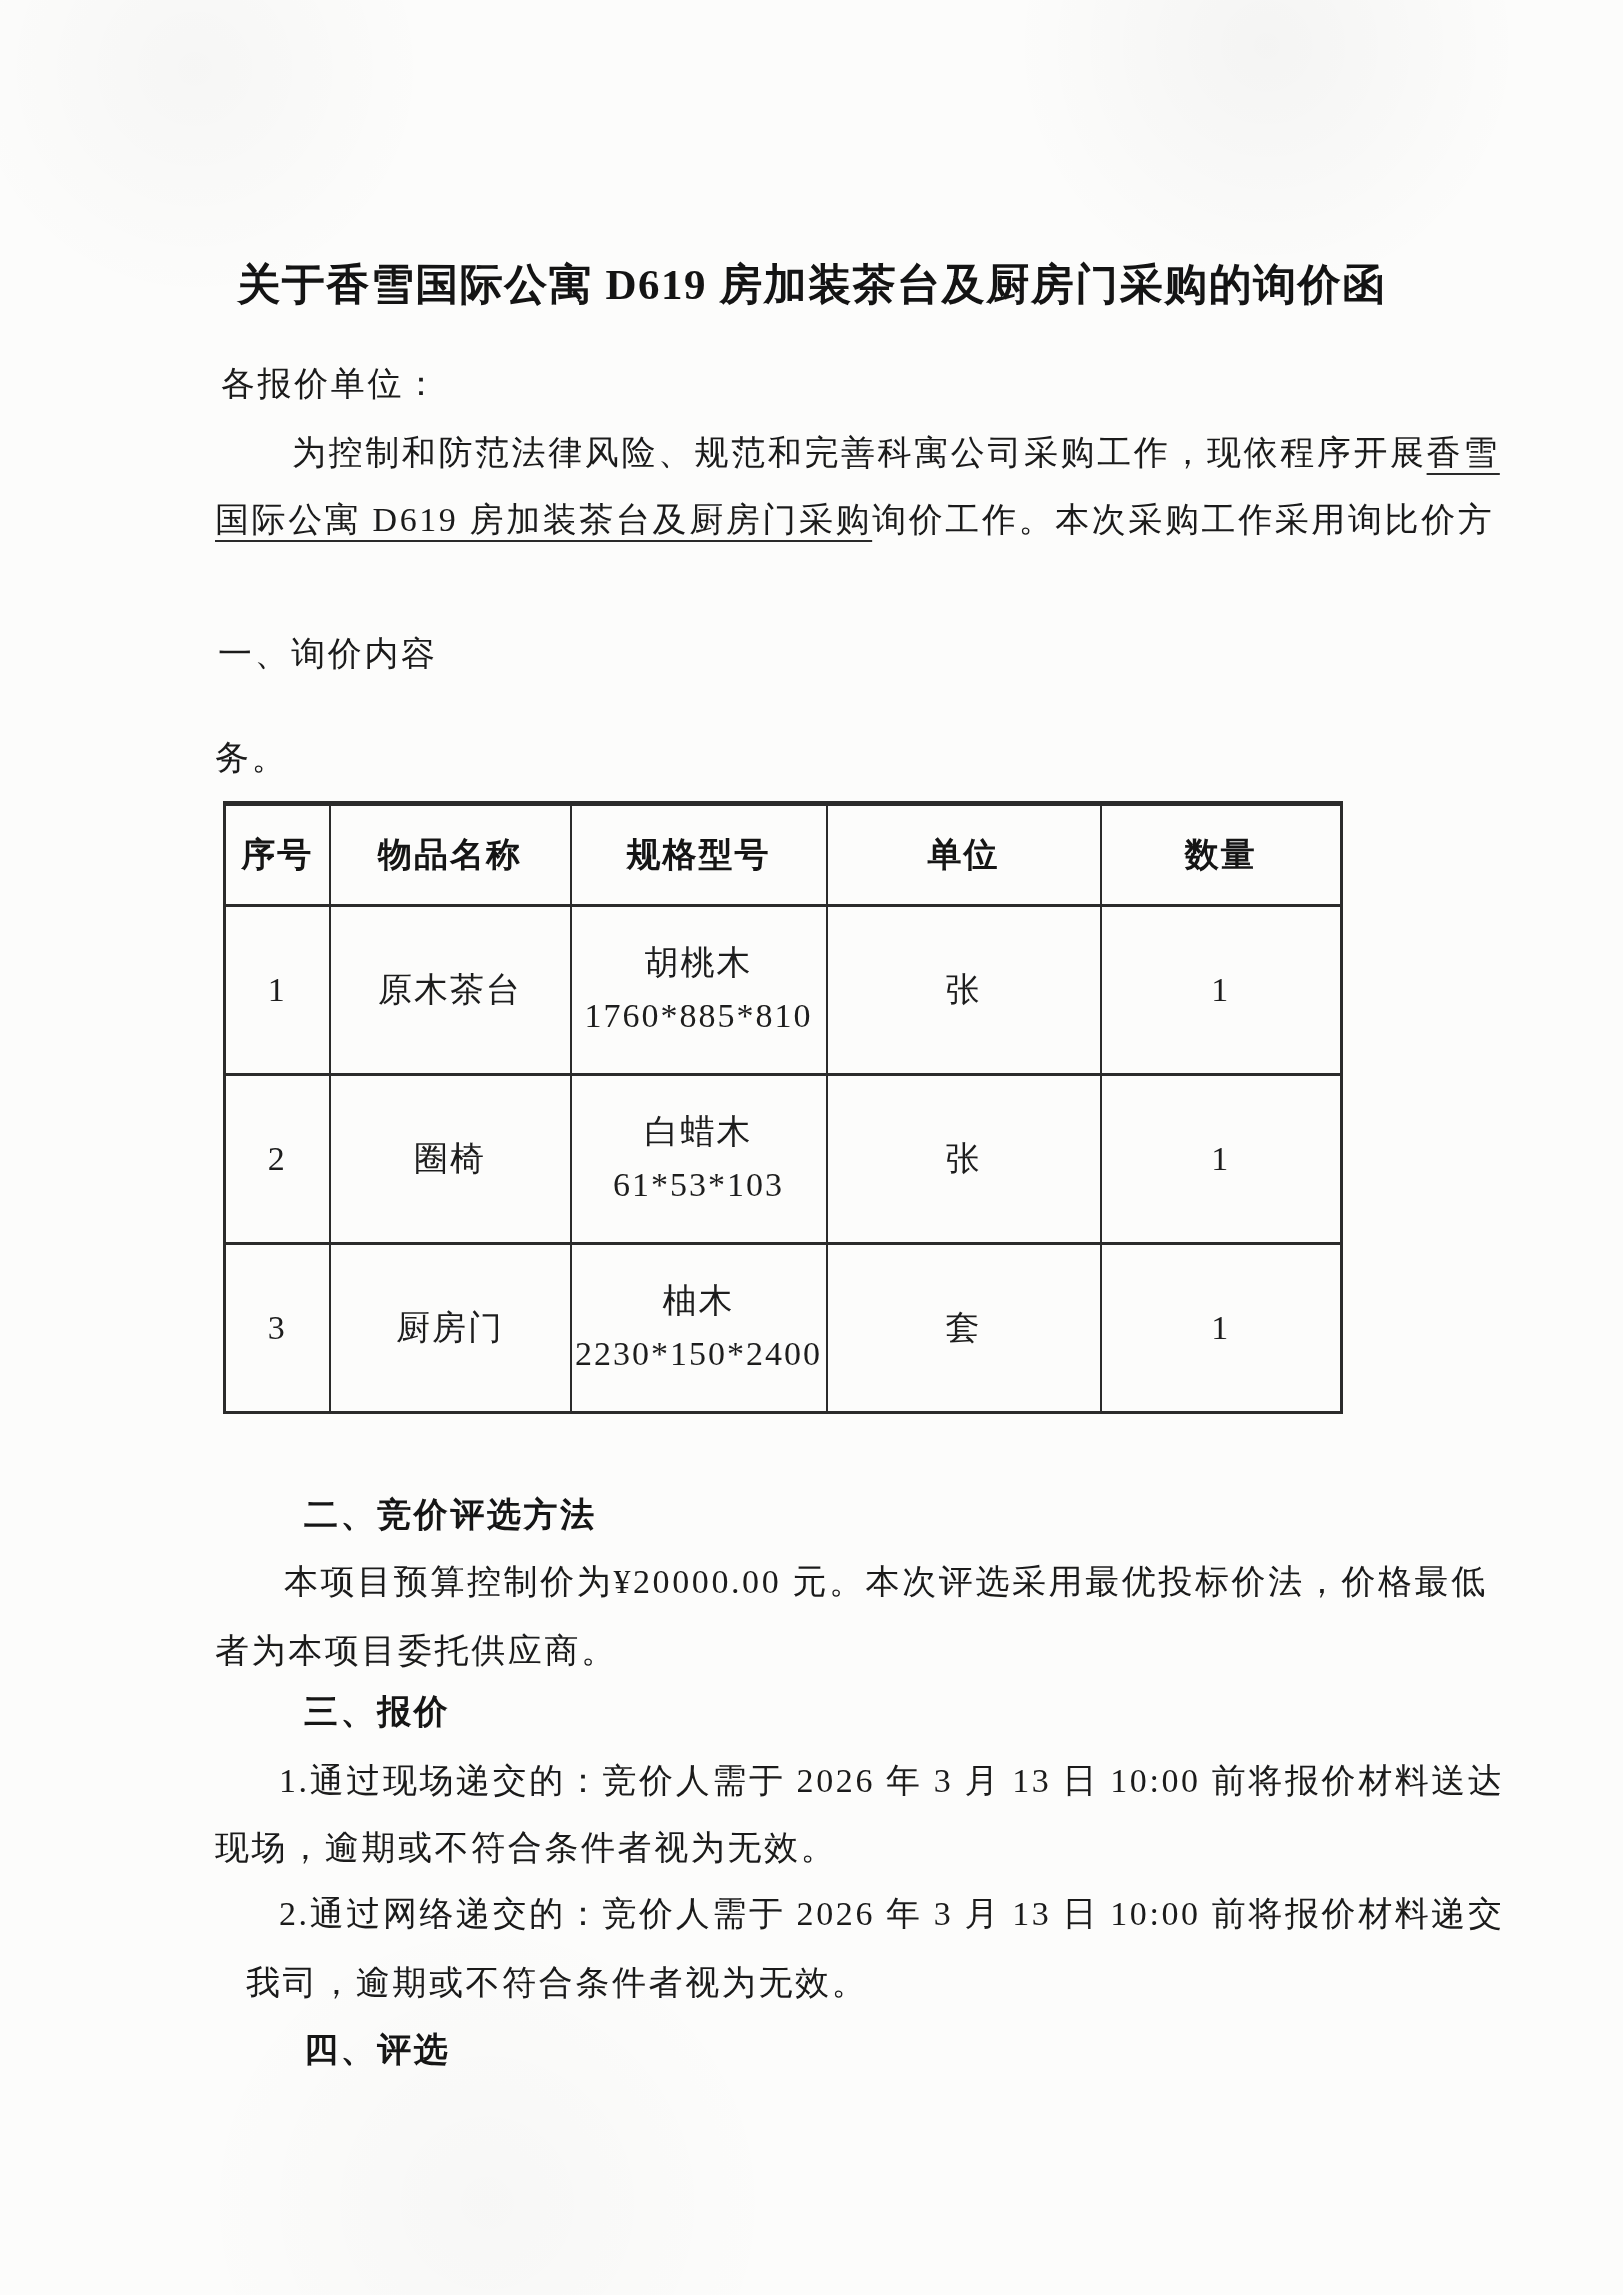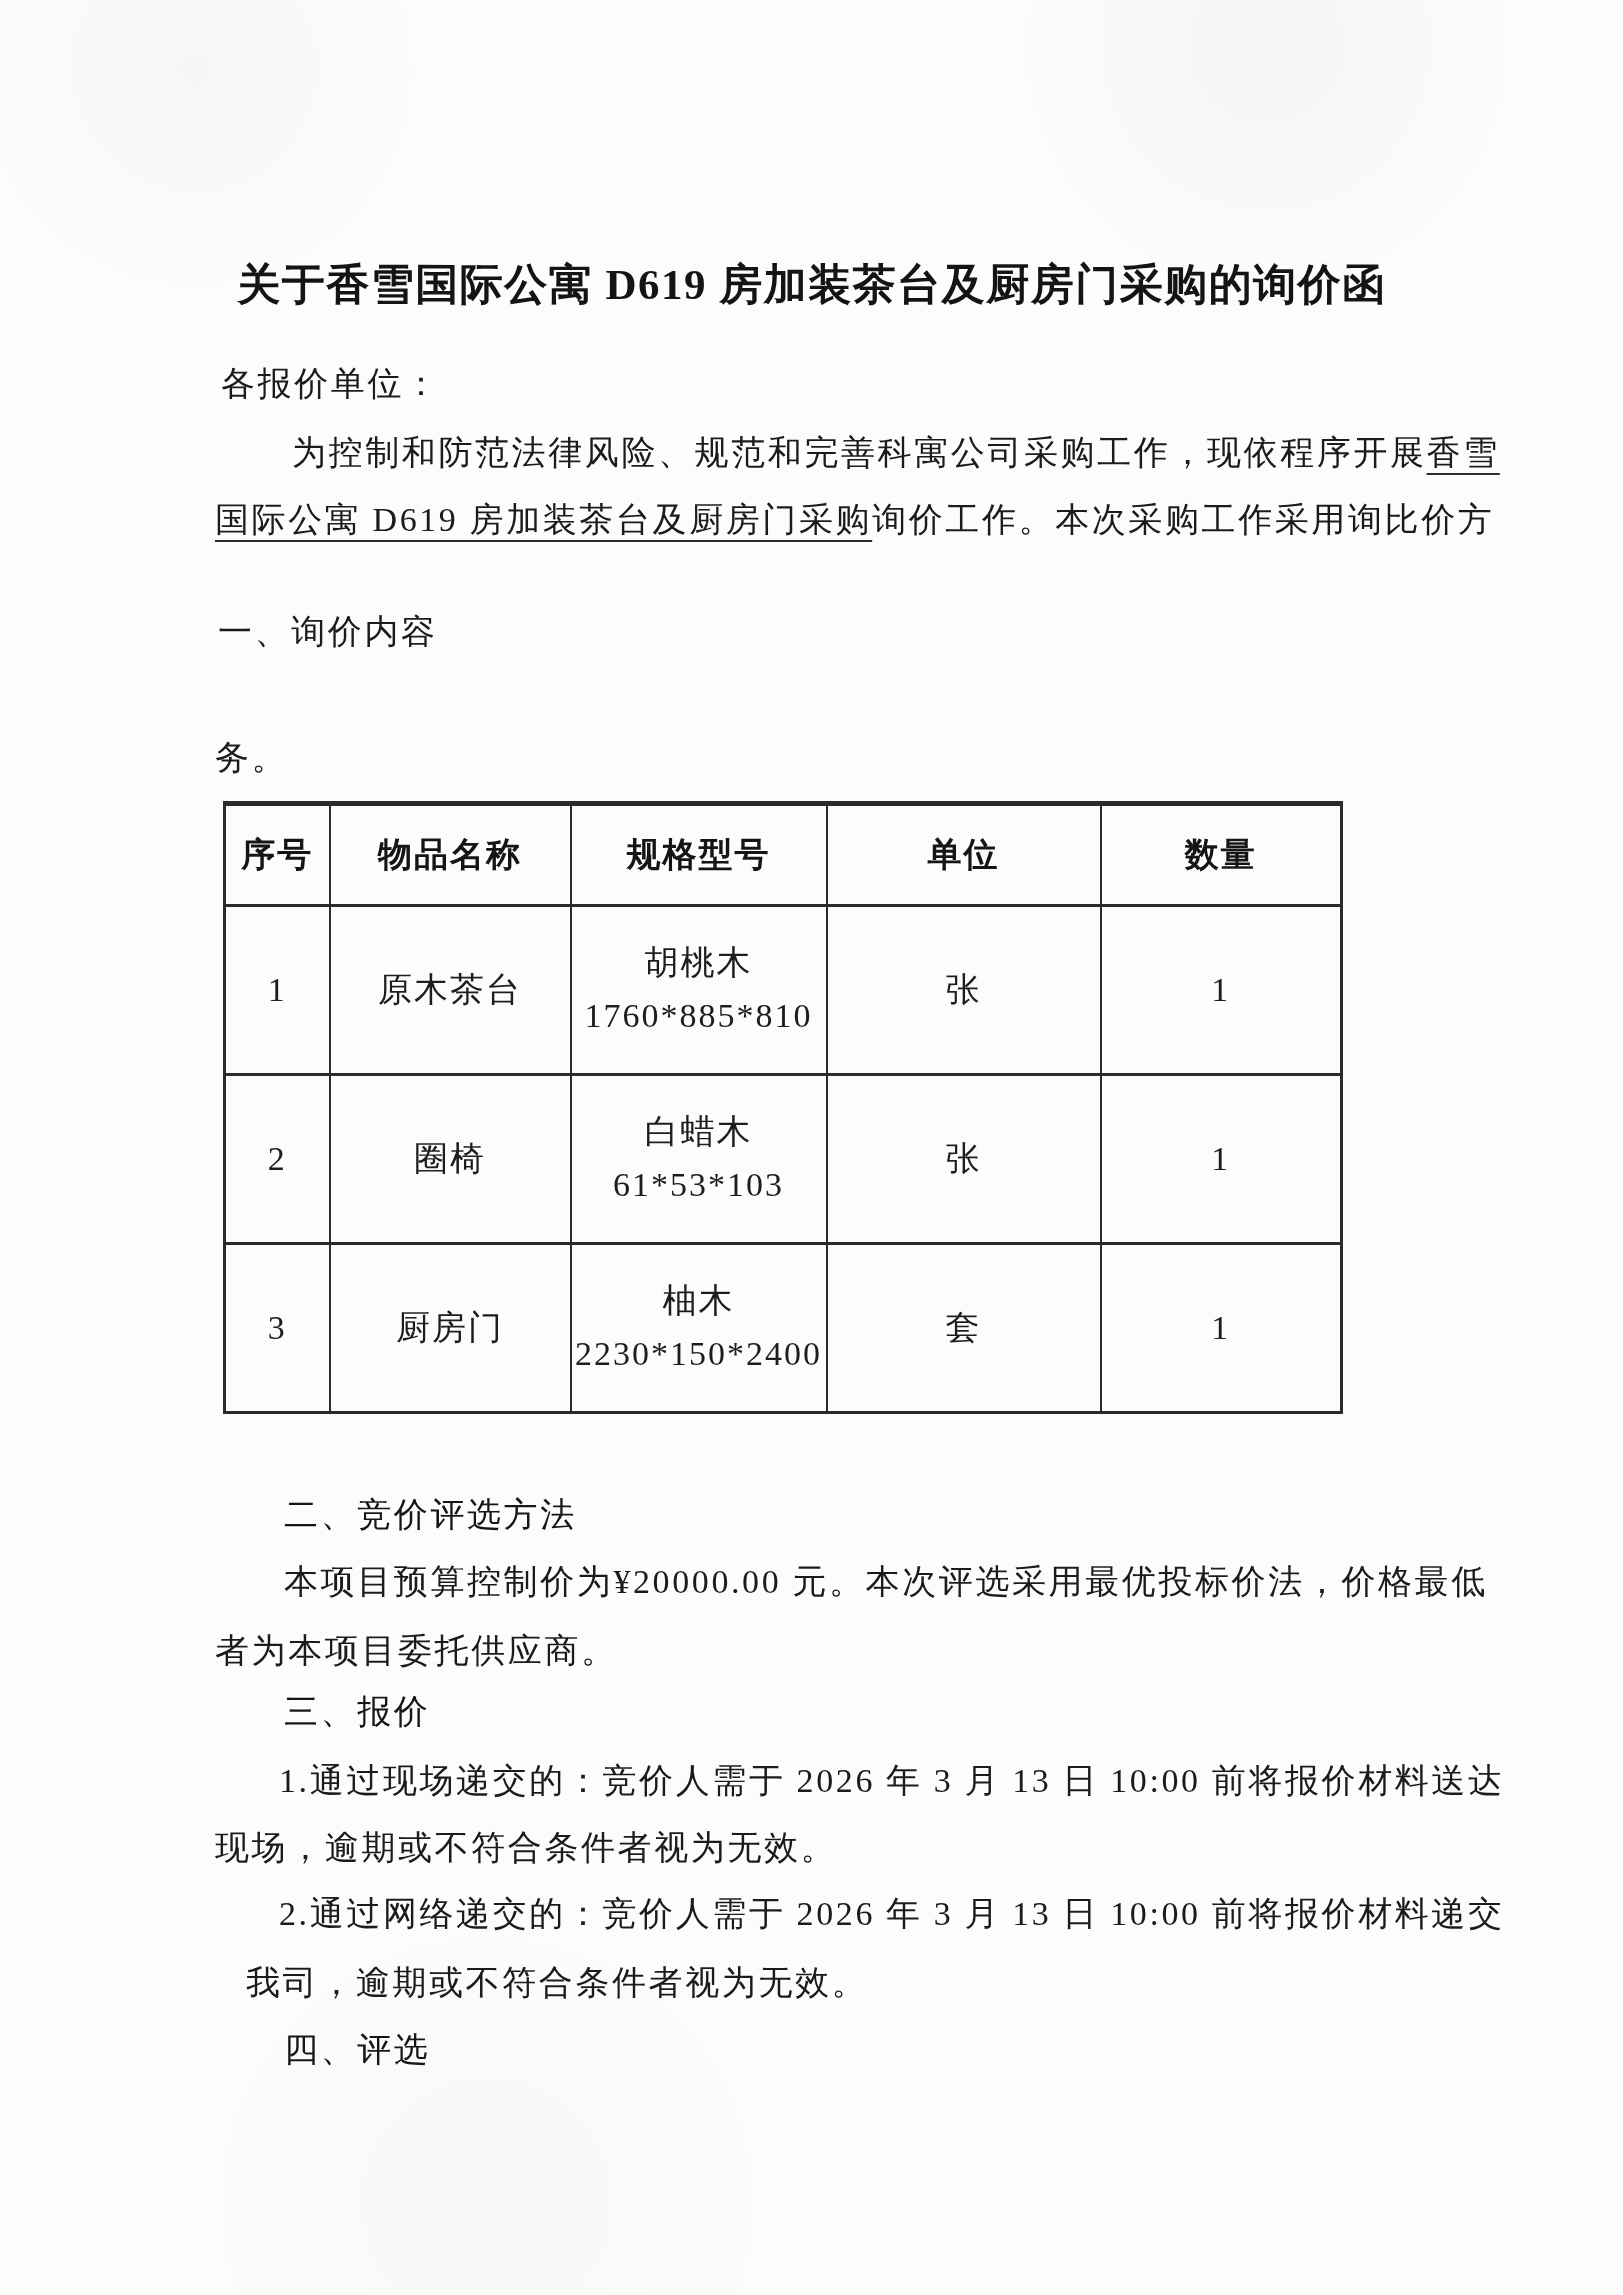--- a/index.html
+++ b/index.html
@@ -27,21 +27,21 @@
     white-space:nowrap;
   }
   .ln{
     position:absolute;
     font-size:34px;
     letter-spacing:2.6px;
     line-height:1;
     white-space:nowrap;
     color:#1b1b1b;
   }
-  .bold{font-weight:normal;color:#161616;}
+  .bold{font-weight:bold;color:#161616;margin-left:20px;}
   .u{
     text-decoration:underline;
     text-decoration-thickness:2px;
     text-underline-offset:9.2px;
     text-decoration-color:#2a2a2a;
   }
   table.items{
     position:absolute;top:801px;left:223px;
     width:1116px;height:609px;
     border-collapse:collapse;table-layout:fixed;
@@ -68,21 +68,21 @@
 
   <div class="title">关于香雪国际公寓 D619 房加装茶台及厨房门采购的询价函</div>
 
   <div class="ln" style="top:367px;left:221px;">各报价单位：</div>
 
   <div class="ln" style="top:436px;left:292px;"><span>为控制和防范法律风险、规范和完善科寓公司采购工作，现依程序开展</span><span class="u">香雪</span></div>
 
   <div class="ln" style="top:503px;left:215px;"><span class="u">国际公寓 D619 房加装茶台及厨房门采购</span><span>询价工作。本次采购工作采用询比价方</span></div>
 
 
-  <div class="ln" style="top:615px;left:218px;text-align:center;">一、询价内容</div>
+  <div class="ln" style="top:637px;left:218px;text-align:center;">一、询价内容</div>
 
 
   <div class="ln" style="top:741px;left:215px;">务。</div>
 
   <table class="items">
     <colgroup>
       <col style="width:105px;">
       <col style="width:241px;">
       <col style="width:256px;">
       <col style="width:274px;">

